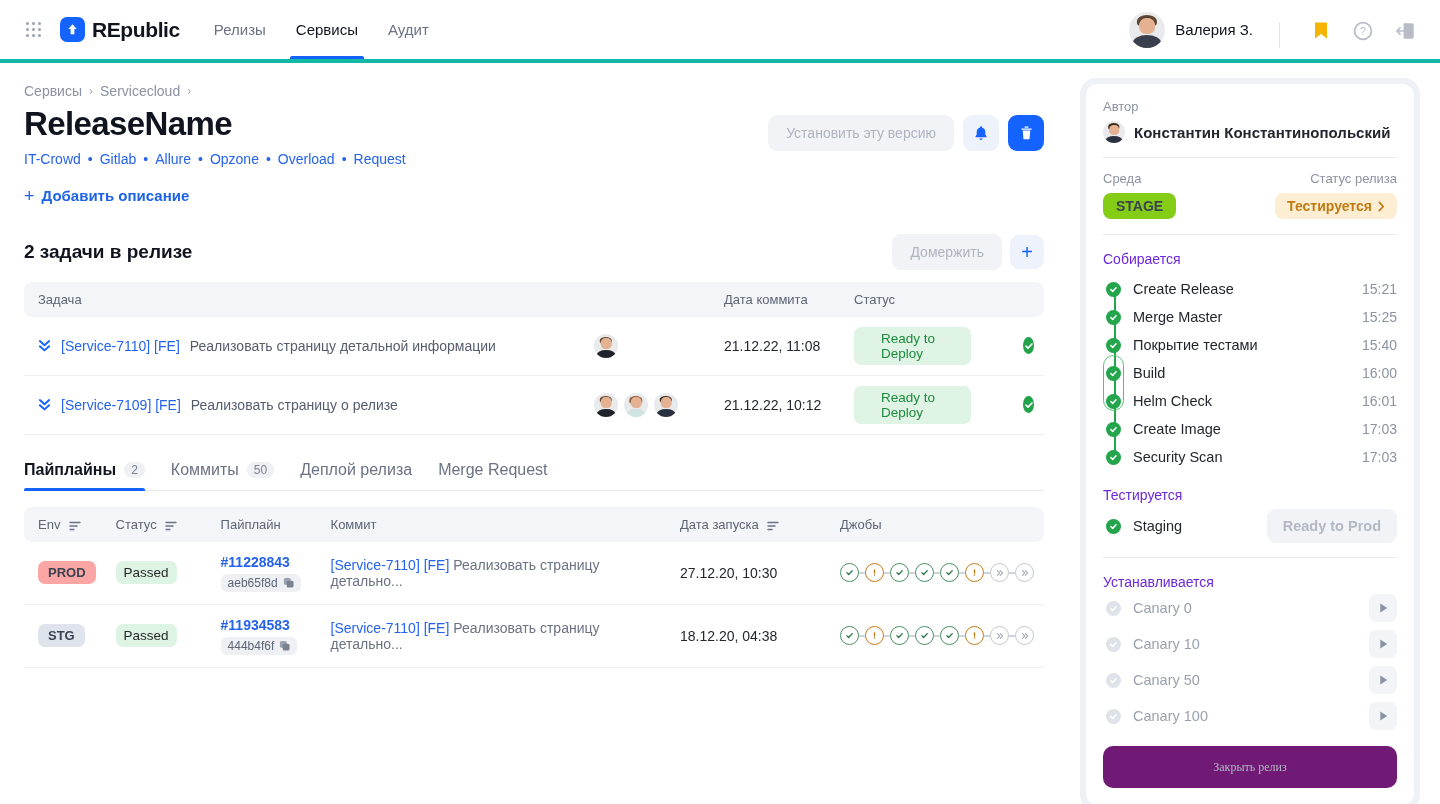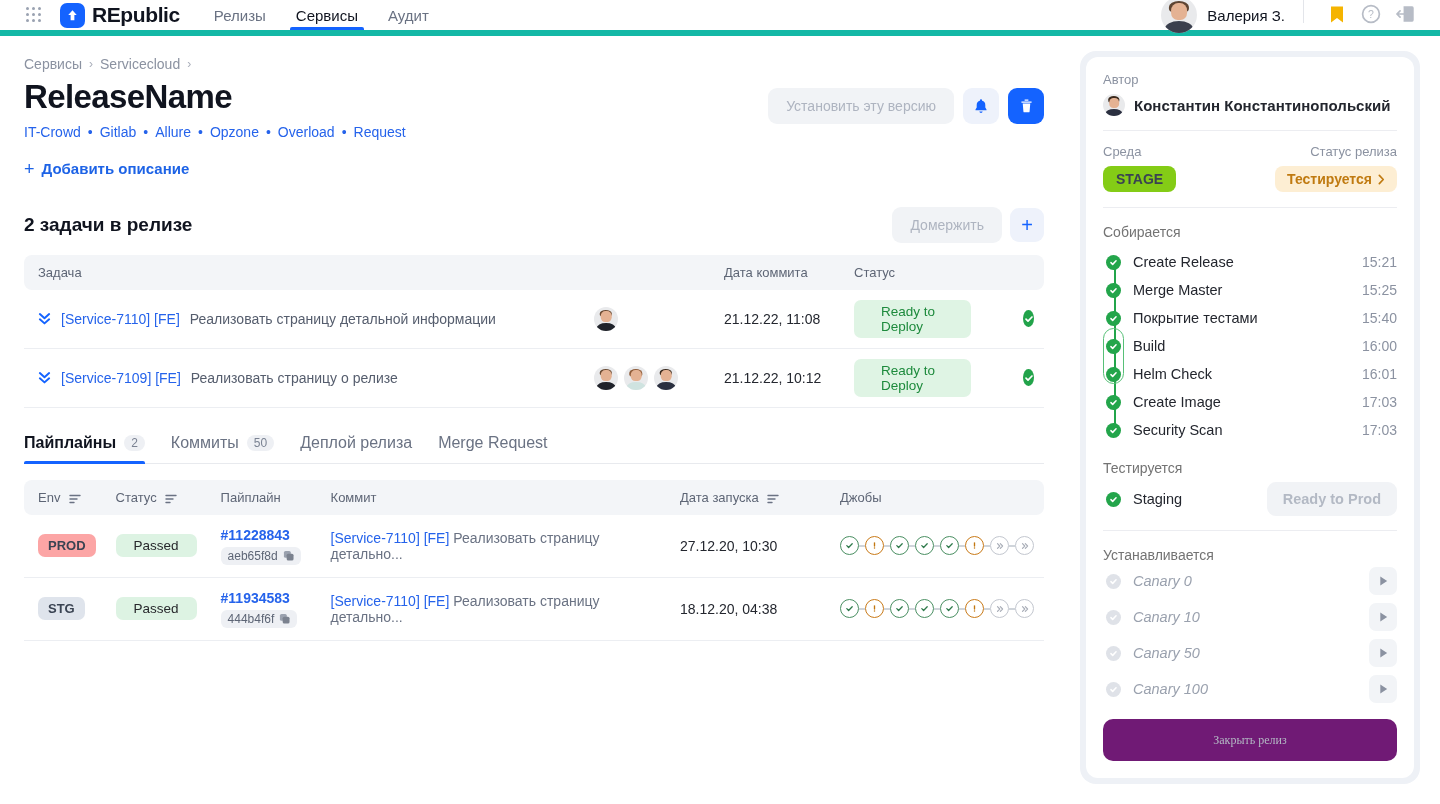--- a/index.html
+++ b/index.html
@@ -6,43 +6,43 @@
   html, body {
     width: 1440px; height: 804px;
     background: #ffffff;
     font-family: "Liberation Sans", sans-serif;
     color: #1b1f2b;
     overflow: hidden;
   }
 
   
   .topnav {
-    height: 36px;
+    height: 63px;
     display: flex; align-items: center;
-    border-bottom: 6px solid #14b8a6;
+    border-bottom: 4px solid #14b8a6;
     padding: 0 18px 0 26px;
     background: #fff;
     position: relative;
   }
   .grid-icon { width: 16px; height: 16px; display: grid;
     grid-template-columns: repeat(3,1fr); grid-template-rows: repeat(3,1fr);
     gap: 2px; margin-right: 18px; cursor: pointer; }
   .grid-icon i { width: 3px; height: 3px; border-radius: 50%; background: #9aa2b1; display:block; }
   .brand { display: flex; align-items: center; gap: 7px; margin-right: 34px; cursor: pointer;}
   .brand-mark { width: 25px; height: 25px; border-radius: 7px; background: #1463ff;
     display: flex; align-items: center; justify-content: center; }
   .brand-mark svg { display:block; }
   .brand-text { font-size: 21px; font-weight: 700; letter-spacing: -0.4px; color: #10141f; }
   .navlinks { display: flex; align-items: center; gap: 30px; height: 100%; }
   .navlink { font-size: 15px; color: #6a7283; height: 100%; display: flex; align-items: center;
     cursor: pointer; position: relative; }
   .navlink.active { color: #10141f; }
   .navlink.active::after { content:""; position:absolute; left:-6px; right:-6px; bottom:0;
     height: 3px; background: #1463ff; border-radius: 2px 2px 0 0;}
-  .nav-right { margin-left: auto; display: flex; align-items: flex-start; gap: 0; }
+  .nav-right { margin-left: auto; display: flex; align-items: flex-end; gap: 8px; }
   .user-chip { display:flex; align-items:center; gap: 10px; padding-right: 18px; cursor:pointer;}
   .avatar { border-radius: 50%; overflow: hidden; background: #e9eaec; position: relative; flex:none; }
   .avatar.sz-36 { width: 36px; height: 36px; }
   .avatar.sz-22 { width: 22px; height: 22px; }
   .avatar.sz-24 { width: 24px; height: 24px; }
   
   .face { position:absolute; inset:0; }
   .face .head { position:absolute; left:50%; top:17%; transform:translateX(-50%);
      width:44%; height:46%; border-radius:45% 45% 42% 42%; background:#e4b293; }
   .face .hair { position:absolute; left:50%; top:11%; transform:translateX(-50%);
@@ -126,21 +126,21 @@
      padding: 1px 7px; font-weight: 400;}
 
   .pipe-table { margin-top: 16px; }
   .pipe-table td { border-bottom: 1px solid #eceef2; padding: 12px 10px; font-size: 14px; vertical-align: middle;}
   .pipe-table td:first-child { padding-left: 14px; }
   .env-badge { display:inline-block; border-radius: 7px; padding: 4px 10px; font-size: 13px;
      font-weight: 700; color:#3a4352; }
   .env-prod { background:#fca5a5; }
   .env-stg { background:#dfe4ec; }
   .st-passed { display:inline-block; background:#ddf3e3; color:#27282c; border-radius:7px;
-     padding: 4px 18px; font-size: 13.5px; }
+     padding: 4px 8px; font-size: 13.5px; }
   .pipe-id { color:#2563eb; font-size: 14px; font-weight: 700; cursor:pointer; }
   .hash { margin-top: 4px; display:inline-flex; align-items:center; gap: 5px;
      background:#eef0f4; color:#5d6575; border-radius: 6px; padding: 2px 7px; font-size: 12px;}
   .commit-link { color:#2563eb; cursor:pointer; }
   .commit-rest { color:#6a7283; }
   .sort-ic { display:inline-block; vertical-align:-2px; margin-left: 5px; cursor:pointer; }
   .jobs { display:flex; align-items:center; }
   .job { width: 19px; height: 19px; border-radius:50%; border: 1.4px solid #b9bec7;
      display:flex; align-items:center; justify-content:center; background:#fff; position:relative; z-index:1;}
   .job.ok { border-color:#4a8f62; color:#2f7a4b; }
@@ -155,39 +155,39 @@
   .author-row { display:flex; align-items:center; gap: 9px; margin-top: 7px; }
   .author-name { font-size: 15px; font-weight: 700; color:#23262e; }
   .p-div { height:1px; background:#ecedf1; margin: 14px 0 0 0; }
   .meta-row { display:flex; margin-top: 13px; }
   .meta-col { flex: 1; }
   .meta-col.right { text-align: right; }
   .stage-badge { display:inline-block; margin-top:7px; background:#84cc16; color:#3a4352;
      border-radius: 8px; padding: 5px 13px; font-size: 14px; font-weight: 700; }
   .status-badge { display:inline-flex; align-items:center; gap:6px; margin-top:7px; background:#fdeed3;
      color:#c07a10; border-radius: 8px; padding: 5px 12px; font-size: 14px; font-weight: 700; cursor:pointer;}
-  .sect-label { font-size: 14px; color:#737373; margin-top: 16px; }
+  .sect-label { font-size: 14px; color:#6d28d9; margin-top: 16px; }
 
   .steps { margin-top: 8px; position: relative; }
   .step { display:flex; align-items:center; height: 28px; position:relative; }
   .step-dot { width:15px; height:15px; border-radius:50%; background:#23a54b;
      display:flex; align-items:center; justify-content:center; flex:none; margin-left: 3px; z-index:2;}
   .step-dot.muted { background:#dfe2e8; }
   .step-name { font-size: 14.5px; color:#23262e; margin-left: 12px; }
   .step-name.muted { color:#9aa1ae; }
   .step-time { margin-left:auto; font-size: 14px; color:#8b92a1; }
   .rail { position:absolute; left: 10.5px; width: 2px; background:#23a54b; z-index:1; }
   .group-outline { position:absolute; left: 0px; width: 21px; border:1.6px solid #57c077;
      border-radius: 11px; z-index: 1; }
 
   .testing-row { display:flex; align-items:center; margin-top: 6px; }
   .btn-dis-pill { margin-left:auto; background:#f1f3f6; color:#b3b9c4; border:none;
      border-radius: 9px; height: 34px; padding: 0 16px; font-size: 14.5px; font-family: inherit;
      font-weight: 700; cursor: default;}
-  .canary-row { display:flex; align-items:center; height: 36px; font-style: italic; }
+  .canary-row { display:flex; align-items:center; height: 36px; }
   .play-btn { margin-left:auto; width: 28px; height: 28px; border-radius: 7px; background:#f2f4f7;
      display:flex; align-items:center; justify-content:center; cursor:pointer; border:none;}
   .btn-close-rel { margin-top: 12px; width:100%; background:#701a75; color:#b3b9c4; border:none;
      border-radius: 10px; height: 42px; font-size: 12px; font-family: Liberation Serif, serif; cursor:default;}
 </style>
 </head>
 <body>
 
 <div class="topnav">
   <div class="grid-icon">

